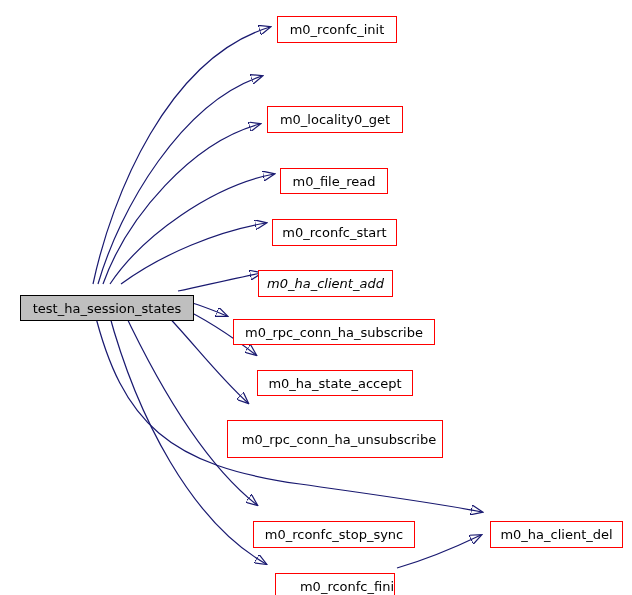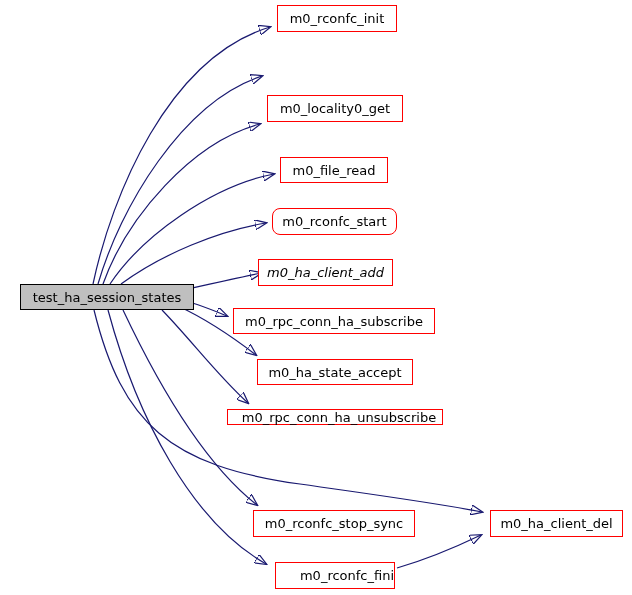--- a/index.html
+++ b/index.html
@@ -33,20 +33,21 @@
     display: flex;
     align-items: center;
     justify-content: center;
     background: #ffffff;
     border: 1px solid #ff0000;
     color: #000000;
     font-size: 13px;
     line-height: 1;
     white-space: nowrap;
     cursor: pointer;
+    margin-top: 11px;
   }
   .node--plain {
     border-color: #000000;
   }
   .node--root {
     background: #bfbfbf;
     border: 1.4px solid #000000;
     cursor: default;
   }
 </style>
@@ -86,37 +87,37 @@
 
 
   <div class="node" style="left:267px; top:95px; width:136px; height:27px;">
     <span>m0_locality0_get</span>
   </div>
 
   <div class="node" style="left:280px; top:157px; width:108px; height:26px;text-align:right;">
     <span>m0_file_read</span>
   </div>
 
-  <div class="node" style="left:272px; top:208px; width:125px; height:27px;border-radius:8px;">
+  <div class="node" style="left:272px; top:208px; width:125px; height:27px;">
     <span>m0_rconfc_start</span>
   </div>
 
   <div class="node" style="left:258px; top:259px; width:135px; height:27px;font-style:italic;">
     <span>m0_ha_client_add</span>
   </div>
 
   <div class="node" style="left:233px; top:308px; width:202px; height:26px;">
     <span>m0_rpc_conn_ha_subscribe</span>
   </div>
 
   <div class="node" style="left:257px; top:359px; width:156px; height:26px;">
     <span>m0_ha_state_accept</span>
   </div>
 
-  <div class="node" style="left:227px; top:409px; width:216px; height:16px;padding-left:8px;">
+  <div class="node" style="left:227px; top:409px; width:216px; height:38px;padding-left:8px;">
     <span>m0_rpc_conn_ha_unsubscribe</span>
   </div>
 
   <div class="node" style="left:253px; top:510px; width:162px; height:27px;">
     <span>m0_rconfc_stop_sync</span>
   </div>
 
   <div class="node" style="left:275px; top:562px; width:120px; height:27px;padding-left:24px;">
     <span>m0_rconfc_fini</span>
   </div>

